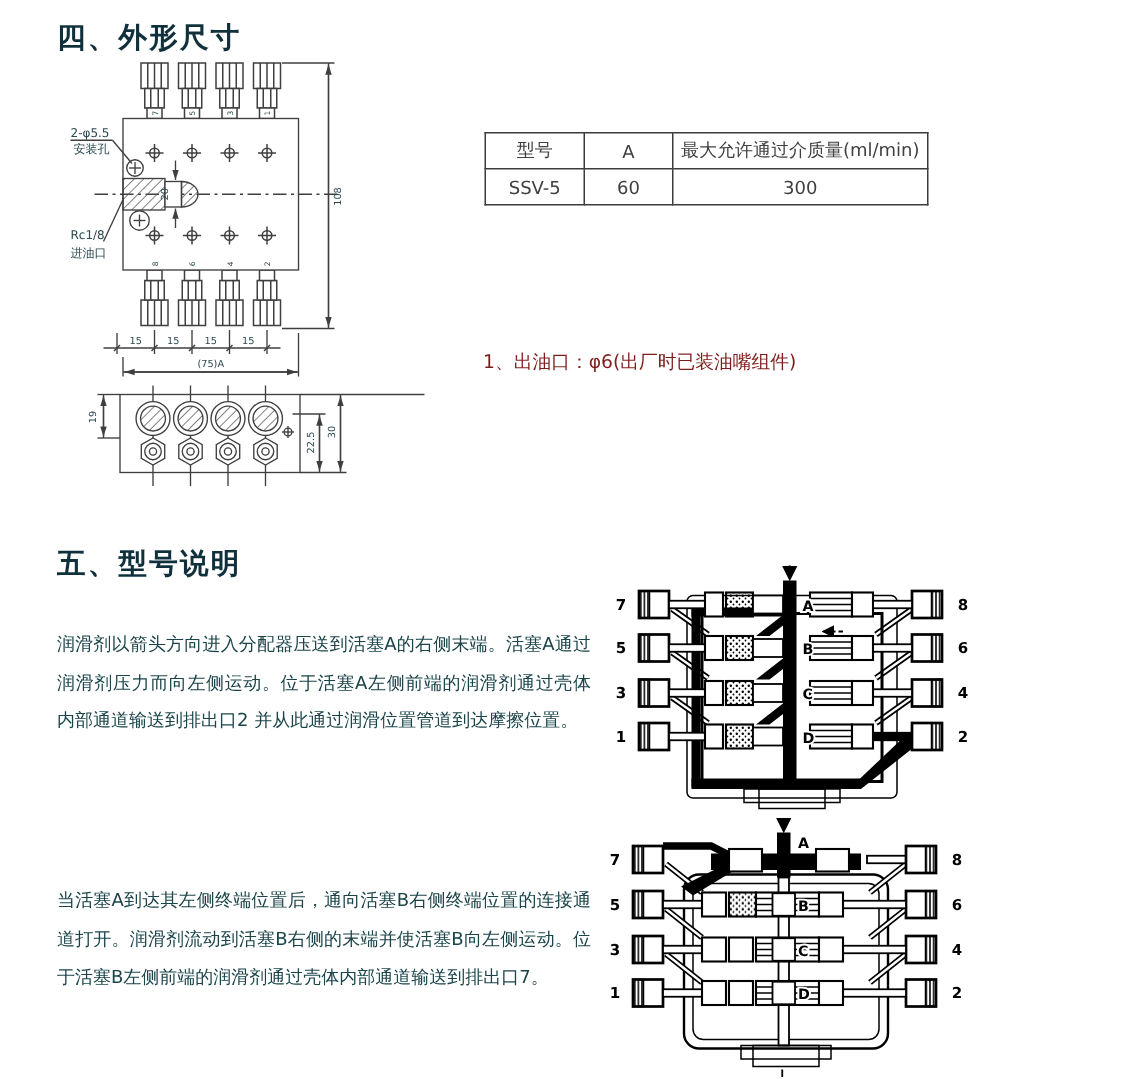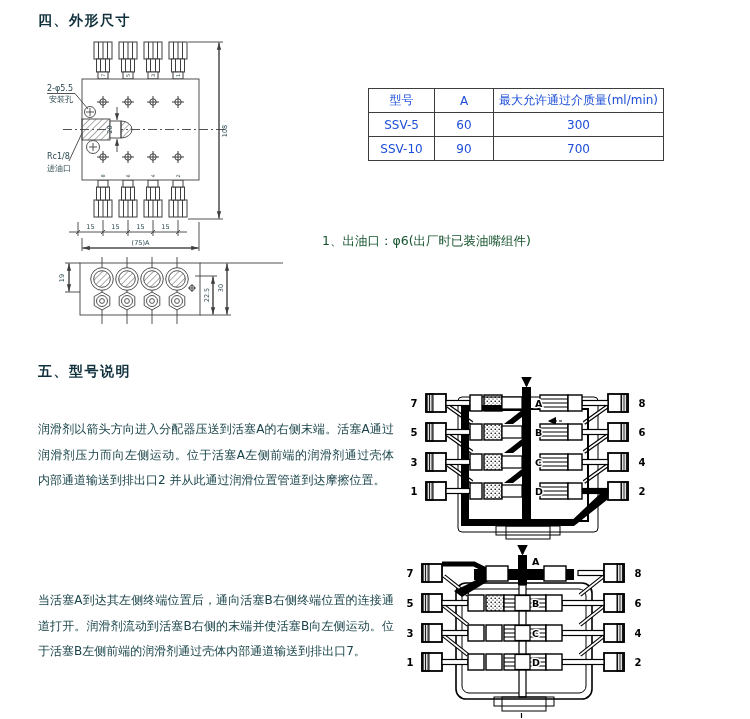--- a/index.html
+++ b/index.html
@@ -1,22 +1,22 @@
 <!DOCTYPE html>
 <html><head>
 <meta charset="utf-8">
 <style>
   html,body{margin:0;padding:0;background:#fff;}
   .page{position:relative;width:750px;height:719px;background:#ffffff;overflow:hidden;
         font-family:"DejaVu Sans",sans-serif;}
   .abs{position:absolute;}
-  .sec-title{font-size:14px;font-weight:bold;color:#10303c;letter-spacing:1.5px;font-family:Liberation Serif, serif;}
+  .sec-title{font-size:19px;font-weight:bold;color:#10303c;letter-spacing:1.5px;font-family:Liberation Serif, serif;}
   .body-text{font-size:12px;line-height:25.5px;color:#1a444a;text-align:justify;}
-  .notes div{font-size:12.5px;line-height:22px;color:#14532d;}
-  table.spec{border-collapse:collapse;font-size:12px;color:#1d4ed8;table-layout:fixed;margin-left:45px;}
+  .notes div{font-size:12.5px;line-height:22px;color:#7f1d1d;}
+  table.spec{border-collapse:collapse;font-size:12px;color:#404040;table-layout:fixed;}
   table.spec th,table.spec td{border:1px solid #3c3c3c;text-align:center;font-weight:normal;
         height:23px;padding:0 2px;}
   svg{overflow:visible;}
   .thin{stroke:#3f3f3f;stroke-width:0.9;fill:none;}
   .thinf{stroke:#3f3f3f;stroke-width:0.9;fill:#fff;}
   .s1{stroke:#000;stroke-width:1;fill:none;}
   .dlbl{font-size:6.5px;fill:#2a4850;}
   .dlbl8{font-size:8px;fill:#2a4850;}
   .tiny{font-size:5px;fill:#2a4850;}
   .plbl{font-size:10px;font-weight:bold;fill:#000;text-anchor:middle;}
@@ -222,25 +222,20 @@
         <tr>
     <th>型号</th>
     <th>A</th>
     <th>最大允许通过介质量(ml/min)</th>
   </tr>
   <tr>
     <td>SSV-5</td>
     <td>60</td>
     <td>300</td>
   </tr>
-  <tr>
-    <td>SSV-10</td>
-    <td>90</td>
-    <td>700</td>
-  </tr>
 </tbody>
     </table>
 
 
 <div class="abs notes" style="left:322px;top:230px;width:400px">
   <div>1、出油口：φ6(出厂时已装油嘴组件)</div>
 </div>
 
 
 <div class="abs sec-title" style="left:38px;top:363px">五、型号说明</div>

